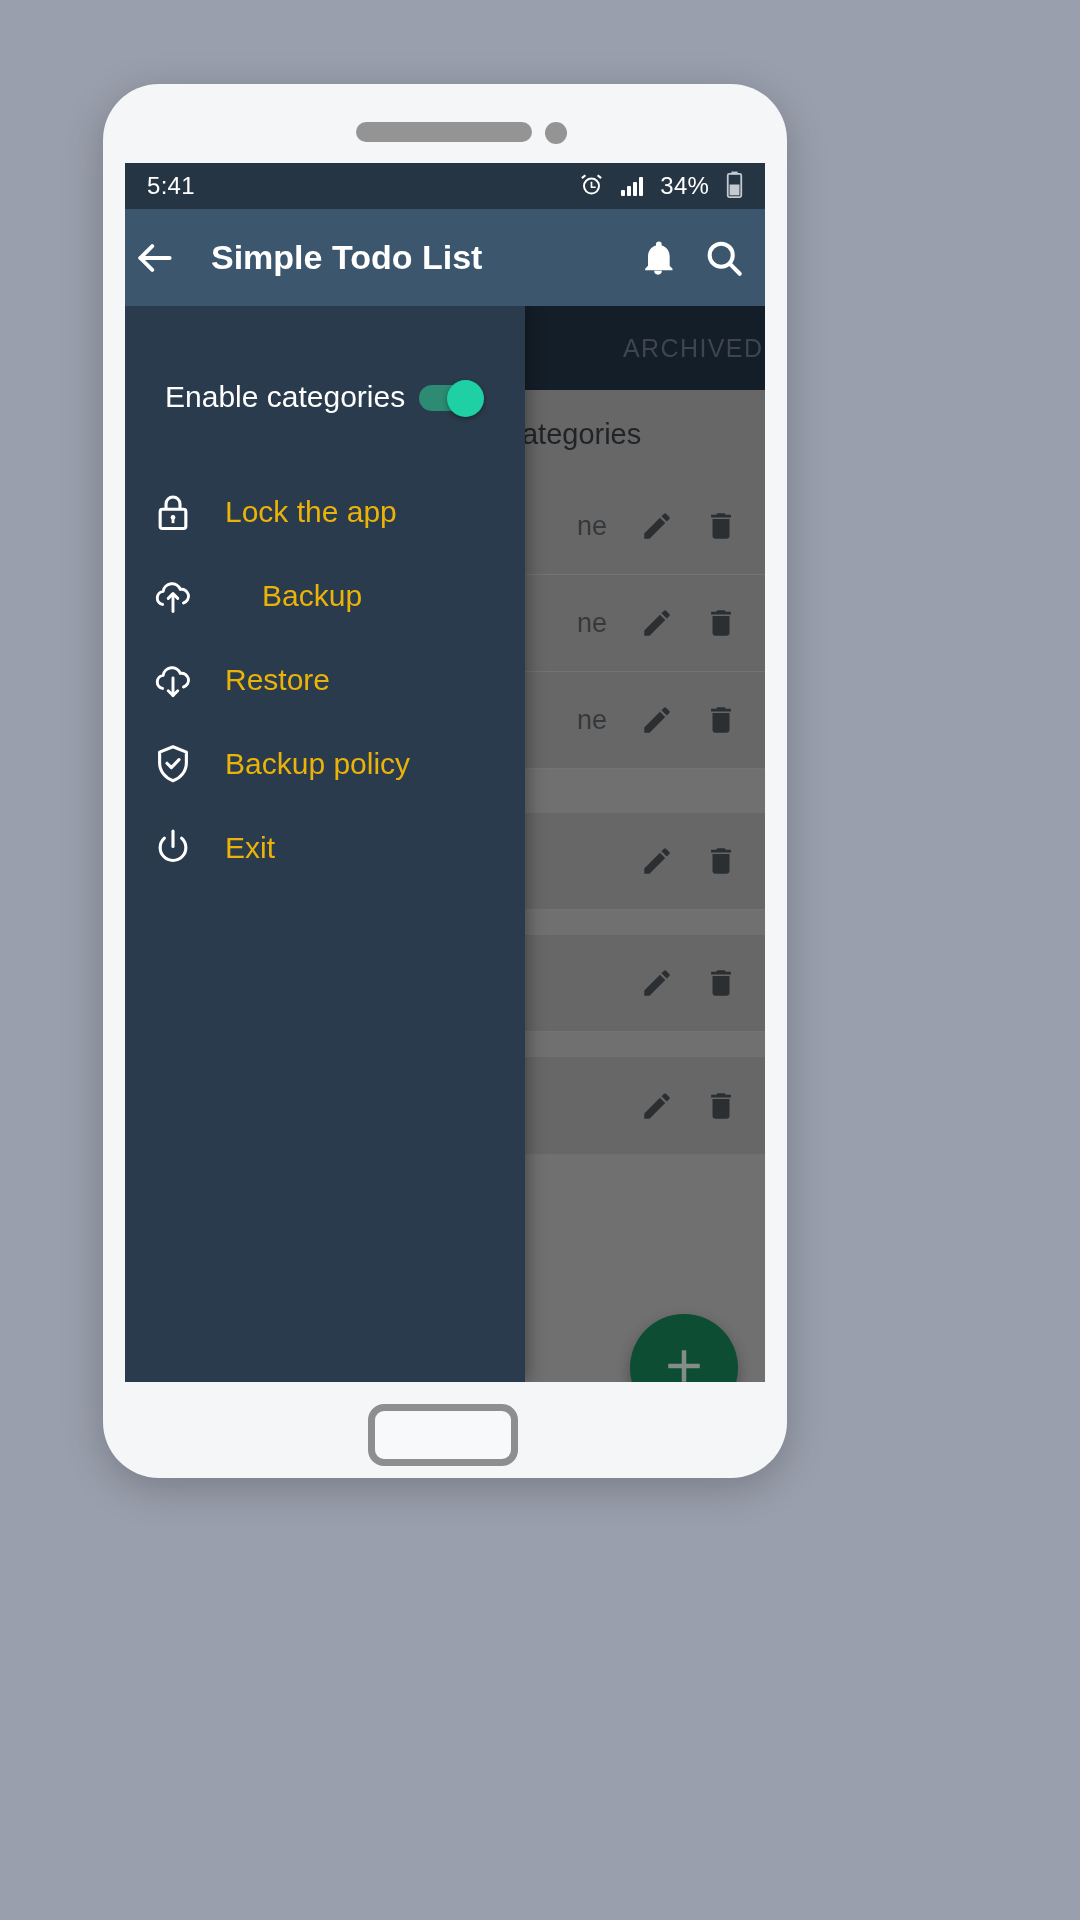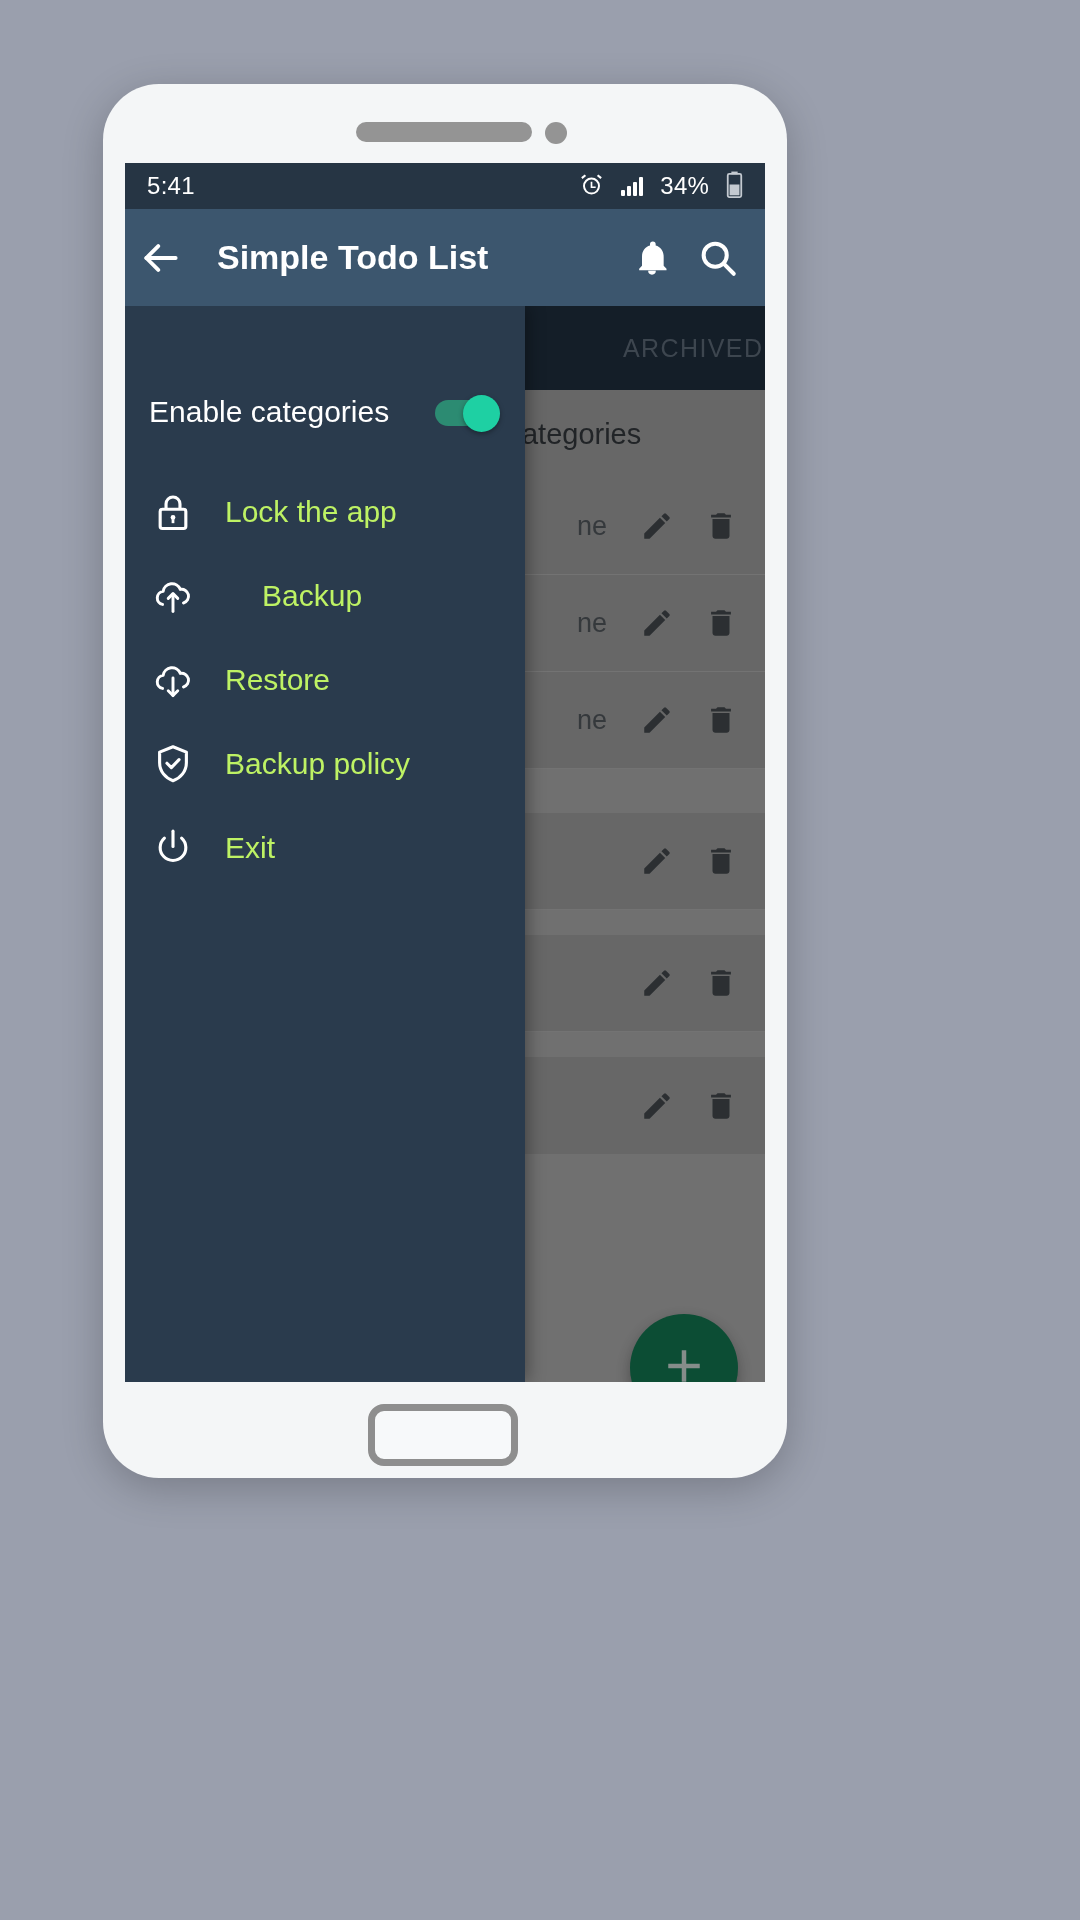--- a/index.html
+++ b/index.html
@@ -110,21 +110,21 @@
   
   .app-bar {
     position: absolute;
     left: 0;
     top: 46px;
     width: 640px;
     height: 97px;
     background: #3c566e;
     display: flex;
     align-items: center;
-    padding: 0 14px;
+    padding: 0 8px;
     box-sizing: border-box;
   }
   .app-bar .back-btn { width: 52px; display: flex; align-items: center; }
   .app-bar .title {
     color: #ffffff;
     font-size: 34px;
     font-weight: bold;
     margin-left: 26px;
     flex: 1;
     white-space: nowrap;
@@ -223,26 +223,26 @@
     left: 0;
     top: 143px;
     width: 400px;
     height: 1076px;
     background: #2a3b4d;
     box-shadow: 3px 0 16px rgba(0,0,0,0.35);
   }
   .drawer-toggle-row {
     position: absolute;
     left: 0;
-    top: 62px;
+    top: 47px;
     width: 400px;
     height: 88px;
     display: flex;
     align-items: center;
-    padding: 0 24px;
+    padding: 0 40px;
     box-sizing: border-box;
   }
   .drawer-toggle-row .dt-label {
     color: #ffffff;
     font-size: 30px;
     flex: 1;
     white-space: nowrap;
   }
   .switch {
     position: relative;
@@ -281,21 +281,21 @@
     padding-left: 26px;
     box-sizing: border-box;
   }
   .drawer-item .di-icon {
     width: 56px;
     display: flex;
     align-items: center;
     justify-content: flex-start;
   }
   .drawer-item .di-label {
-    color: #bef264;
+    color: #eab308;
     font-size: 30px;
     margin-left: 18px;
     white-space: nowrap;
   }
 </style>
 </head>
 <body>
 
 <div id="stage">
 

